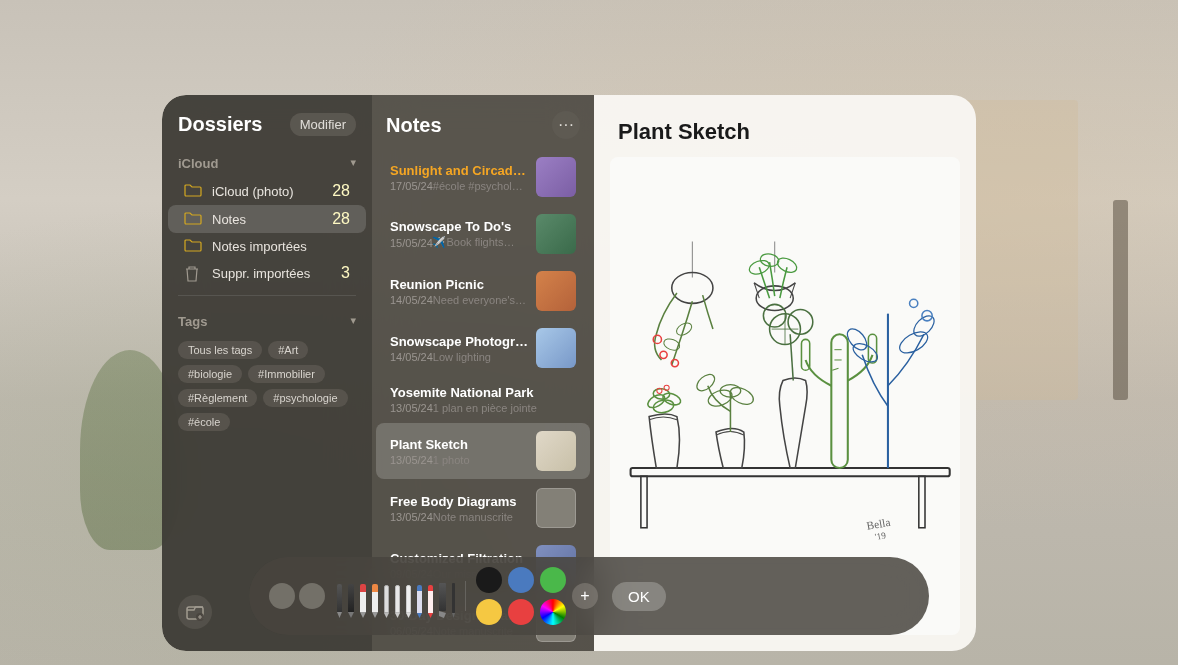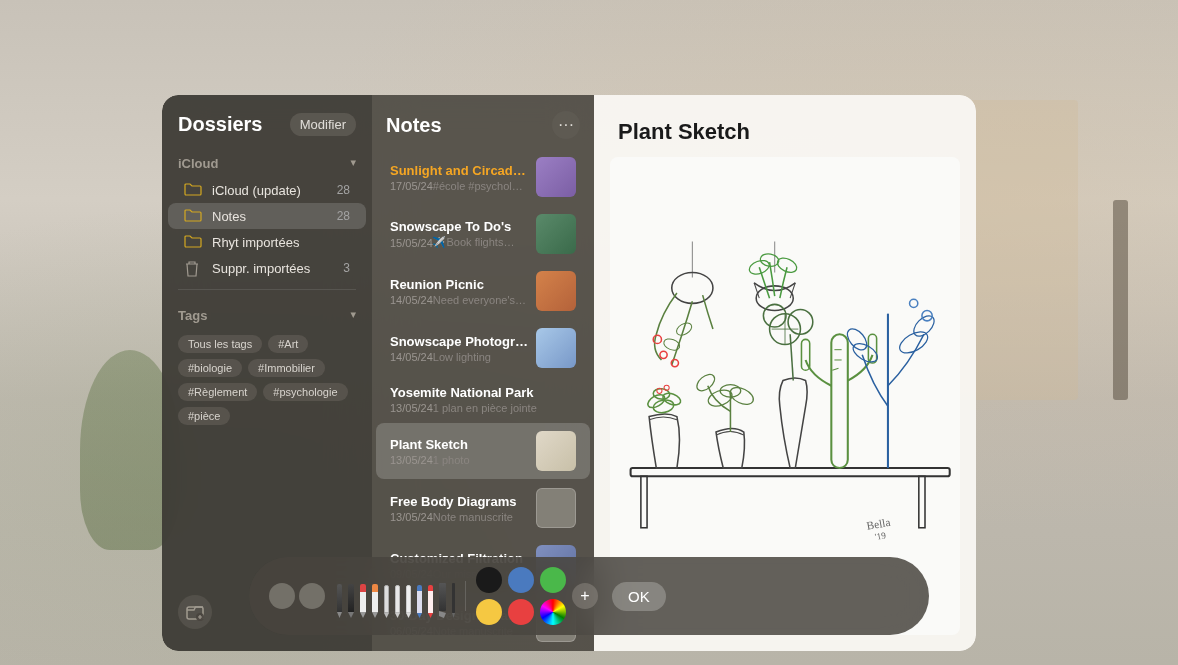--- a/index.html
+++ b/index.html
@@ -26,21 +26,21 @@
         radial-gradient(ellipse at 20% 70%, rgba(140,160,120,0.2) 0%, transparent 40%),
         linear-gradient(180deg, #c8c2b8 0%, #d4cec4 30%, #c0bab0 60%, #b8b4a8 100%);
     }
 
     .main-container {
       position: absolute;
       top: 95px;
       left: 162px;
       display: flex;
       gap: 0;
-      border-radius: 16px;
+      border-radius: 24px;
       overflow: hidden;
     }
 
     
     .sidebar {
       width: 210px;
       background: rgba(58,55,50,0.92);
       backdrop-filter: blur(20px);
       border-radius: 16px 0 0 16px;
       padding: 18px 0 12px 0;
@@ -116,22 +116,22 @@
       color: #a09a90;
     }
 
     .folder-name {
       font-size: 13px;
       color: #e8e4de;
       flex: 1;
     }
 
     .folder-count {
-      font-size: 12px;
-      color: #a3a3a3;
+      font-size: 16px;
+      color: #fef9c3;
     }
 
     .sidebar-divider {
       height: 1px;
       background: rgba(255,255,255,0.1);
       margin: 8px 16px;
     }
 
     .tags-section {
       padding: 4px 0;
@@ -418,35 +418,35 @@
     <div class="sidebar-section-header">
       <span class="sidebar-section-title">iCloud</span>
       <span class="chevron">▾</span>
     </div>
 
     <div id="folder-list">
         <div class="folder-item">
     <span class="folder-icon "><svg width="18" height="14" viewBox="0 0 18 14" fill="none">
               <path d="M1 3a1 1 0 0 1 1-1h4l2 2h8a1 1 0 0 1 1 1v7a1 1 0 0 1-1 1H2a1 1 0 0 1-1-1V3z" stroke="#d4a820" stroke-width="1.2" fill="none"></path>
             </svg></span>
-    <span class="folder-name">iCloud (update)</span>
+    <span class="folder-name">iCloud (photo)</span>
     <span class="folder-count">28</span>
   </div>
         <div class="folder-item active">
     <span class="folder-icon "><svg width="18" height="14" viewBox="0 0 18 14" fill="none">
               <path d="M1 3a1 1 0 0 1 1-1h4l2 2h8a1 1 0 0 1 1 1v7a1 1 0 0 1-1 1H2a1 1 0 0 1-1-1V3z" stroke="#d4a820" stroke-width="1.2" fill="none"></path>
             </svg></span>
     <span class="folder-name">Notes</span>
     <span class="folder-count">28</span>
   </div>
         <div class="folder-item">
     <span class="folder-icon "><svg width="18" height="14" viewBox="0 0 18 14" fill="none">
               <path d="M1 3a1 1 0 0 1 1-1h4l2 2h8a1 1 0 0 1 1 1v7a1 1 0 0 1-1 1H2a1 1 0 0 1-1-1V3z" stroke="#d4a820" stroke-width="1.2" fill="none"></path>
             </svg></span>
-    <span class="folder-name">Rhyt importées</span>
+    <span class="folder-name">Notes importées</span>
 
   </div>
         <div class="folder-item">
     <span class="folder-icon trash-icon"><svg width="16" height="18" viewBox="0 0 16 18" fill="none">
               <path d="M2 4h12M5 4V2h6v2M3 4l1 12h8l1-12" stroke="#a09a90" stroke-width="1.2" fill="none"></path>
             </svg></span>
     <span class="folder-name">Suppr. importées</span>
     <span class="folder-count">3</span>
   </div>
       </div>
@@ -458,21 +458,21 @@
         <span class="sidebar-section-title">Tags</span>
         <span class="chevron">▾</span>
       </div>
       <div class="tags-grid" id="tags-grid">
           <div class="tag-chip">Tous les tags</div>
           <div class="tag-chip">#Art</div>
           <div class="tag-chip">#biologie</div>
           <div class="tag-chip">#Immobilier</div>
           <div class="tag-chip">#Règlement</div>
           <div class="tag-chip">#psychologie</div>
-          <div class="tag-chip">#pièce</div>
+          <div class="tag-chip">#école</div>
         </div>
     </div>
 
     <div class="sidebar-footer">
       <button class="new-folder-btn">
         <svg width="18" height="18" viewBox="0 0 18 18" fill="none">
           <rect x="1" y="4" width="16" height="12" rx="2" stroke="#a09a90" stroke-width="1.5" fill="none"></rect>
           <path d="M1 7h7l1.5-3h7.5" stroke="#a09a90" stroke-width="1.5" fill="none"></path>
           <circle cx="14" cy="14" r="4" fill="rgba(72,68,62,0.9)"></circle>
           <path d="M12 14h4M14 12v4" stroke="#a09a90" stroke-width="1.2"></path>

